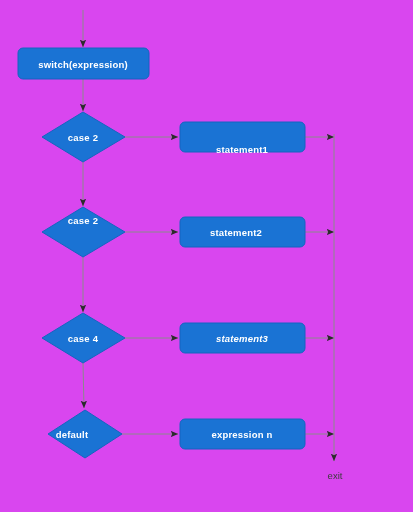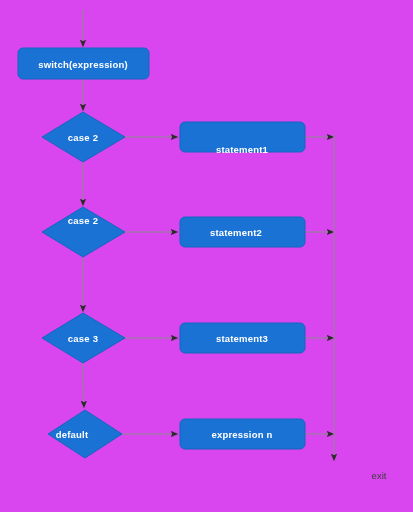--- a/index.html
+++ b/index.html
@@ -40,21 +40,20 @@
   }
   .edge-label {
     position: absolute;
     color: #3c3c3c;
     font-family: "Liberation Sans", sans-serif;
     font-size: 9.5px;
     font-weight: normal;
     white-space: nowrap;
     text-align: left;
     transform: translate(-50%, -50%);
-    margin-left: 44px;
   }
 </style>
 </head>
 <body>
 
 <div id="flow-root">
 
   <svg id="flow-svg" viewBox="0 0 413 512">
     <defs>
       <marker id="arrowFilled" markerWidth="9" markerHeight="9" refX="7.4" refY="3.2" orient="auto" markerUnits="userSpaceOnUse">
@@ -103,23 +102,23 @@
       <rect x="180" y="217" width="125" height="30" rx="5" ry="5" fill="#1a73d4" stroke="#1565c0" stroke-width="1"></rect>
       <rect x="180" y="323" width="125" height="30" rx="5" ry="5" fill="#1a73d4" stroke="#1565c0" stroke-width="1"></rect>
       <rect x="180" y="419" width="125" height="30" rx="5" ry="5" fill="#1a73d4" stroke="#1565c0" stroke-width="1"></rect>
     </g>
   </svg>
 
   <div class="node-label" style="left:83px; top:63.5px;">switch(expression)</div>
 
   <div class="node-label" style="left:83px; top:137px;">case 2</div>
   <div class="node-label" style="left:83px; top:220px;">case 2</div>
-  <div class="node-label" style="left:83px; top:338px;">case 3</div>
+  <div class="node-label" style="left:83px; top:338px;">case 4</div>
   <div class="node-label" style="left:72px; top:434px;">default</div>
 
   <div class="node-label" style="left:242px; top:137px;margin-top:12px;">statement1</div>
   <div class="node-label" style="left:236px; top:232px;">statement2</div>
-  <div class="node-label" style="left:242px; top:338px;">statement3</div>
+  <div class="node-label" style="left:242px; top:338px;font-style:italic;">statement3</div>
   <div class="node-label" style="left:242px; top:434px;">expression n</div>
 
   <div class="edge-label" style="left:335px; top:475px;">exit</div>
 
 </div>
 
 </body></html>

